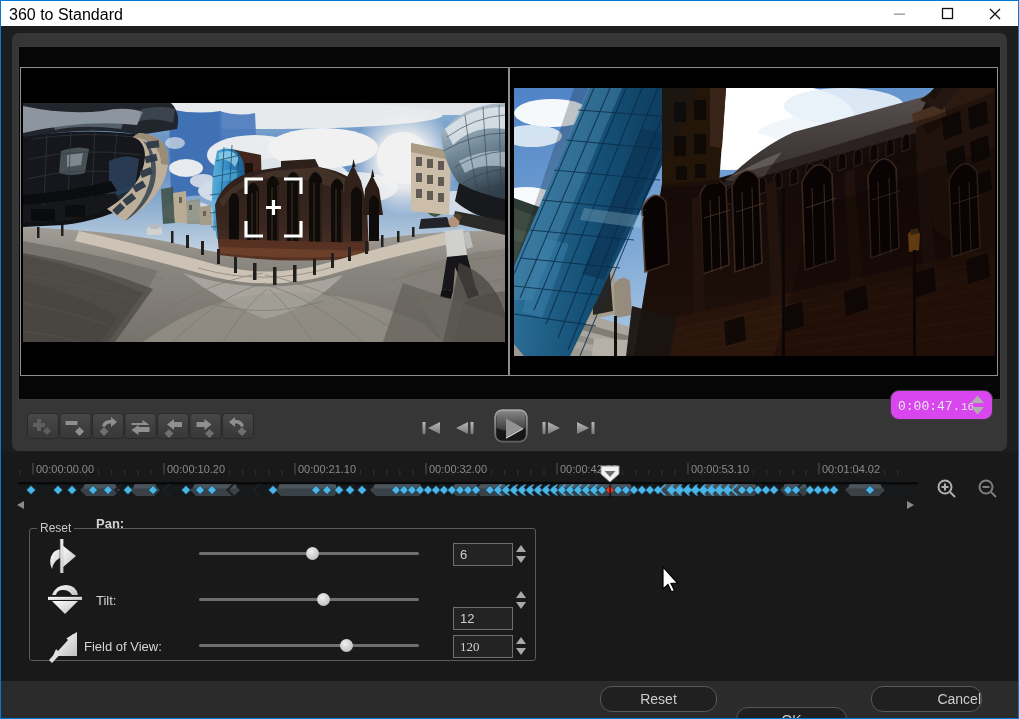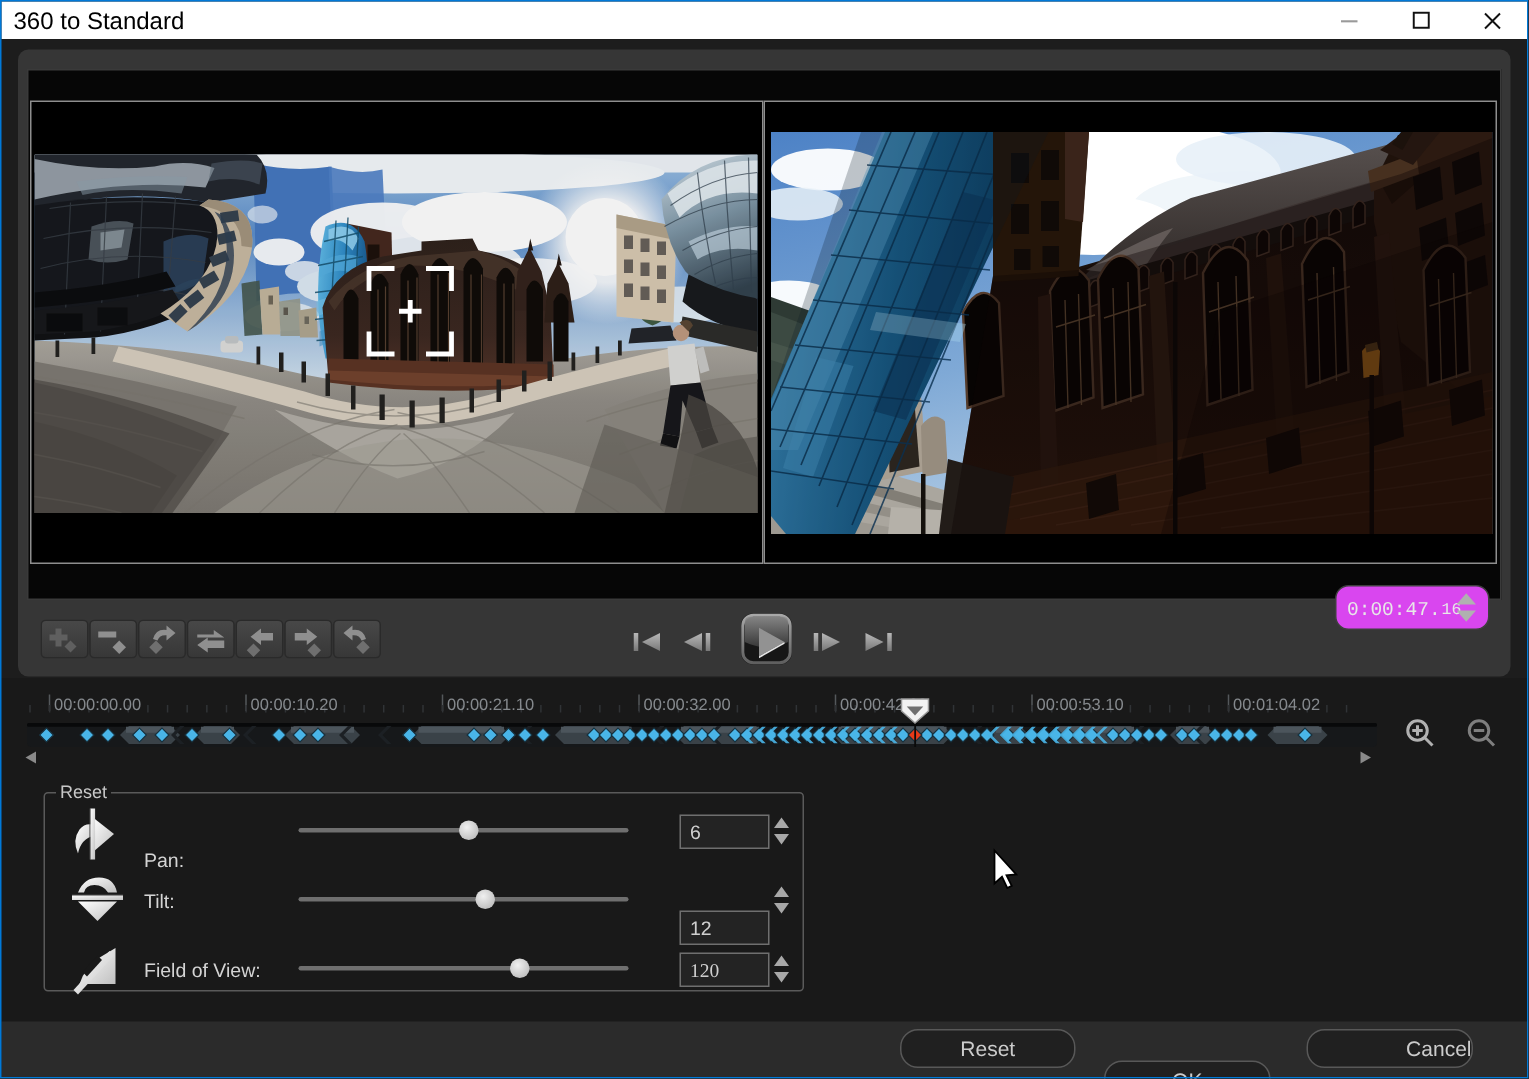--- a/index.html
+++ b/index.html
@@ -767,23 +767,23 @@
 <rect x="0" y="9" width="34" height="1" fill="#3a3a3a" opacity="0.7"></rect>
 </g>
 
 <g transform="translate(49,115)">
 <path d="M28 2 L28 26 L4 26 Q8 14 18 8 Z" fill="url(#wicon)"></path>
 <path d="M0 30 L24 4 L27 7 L3 33 Z" fill="url(#wicon)"></path>
 <path d="M6 18 L16 7 L19 10 L9 21 Z" fill="#191919"></path>
 </g>
 </svg>
 
-<div class="rowlab" style="left:96px;top:566px;">Pan:</div>
+<div class="rowlab" style="left:96px;top:516px;font-weight:bold;">Pan:</div>
 <div class="rowlab" style="left:96px;top:593px;">Tilt:</div>
-<div class="rowlab" style="left:96px;top:639px;">Field of View:</div>
+<div class="rowlab" style="left:84px;top:639px;">Field of View:</div>
 <div class="slider" style="left:199px;top:552px;"></div>
 <div class="slider" style="left:199px;top:598px;"></div>
 <div class="slider" style="left:199px;top:644px;"></div>
 <div class="thumb" style="left:306px;top:547px;"></div>
 <div class="thumb" style="left:317px;top:593px;"></div>
 <div class="thumb" style="left:340px;top:639px;"></div>
 <div class="valbox" style="left:453px;top:543px;">6</div>
 <div class="valbox" style="left:453px;top:589px;margin-top:18px;">12</div>
 <div class="valbox" style="left:453px;top:635px;font-family:Liberation Serif, serif;">120</div>
 <svg class="abs" style="left:514px;top:543px" width="16" height="23" viewBox="0 0 16 23">

